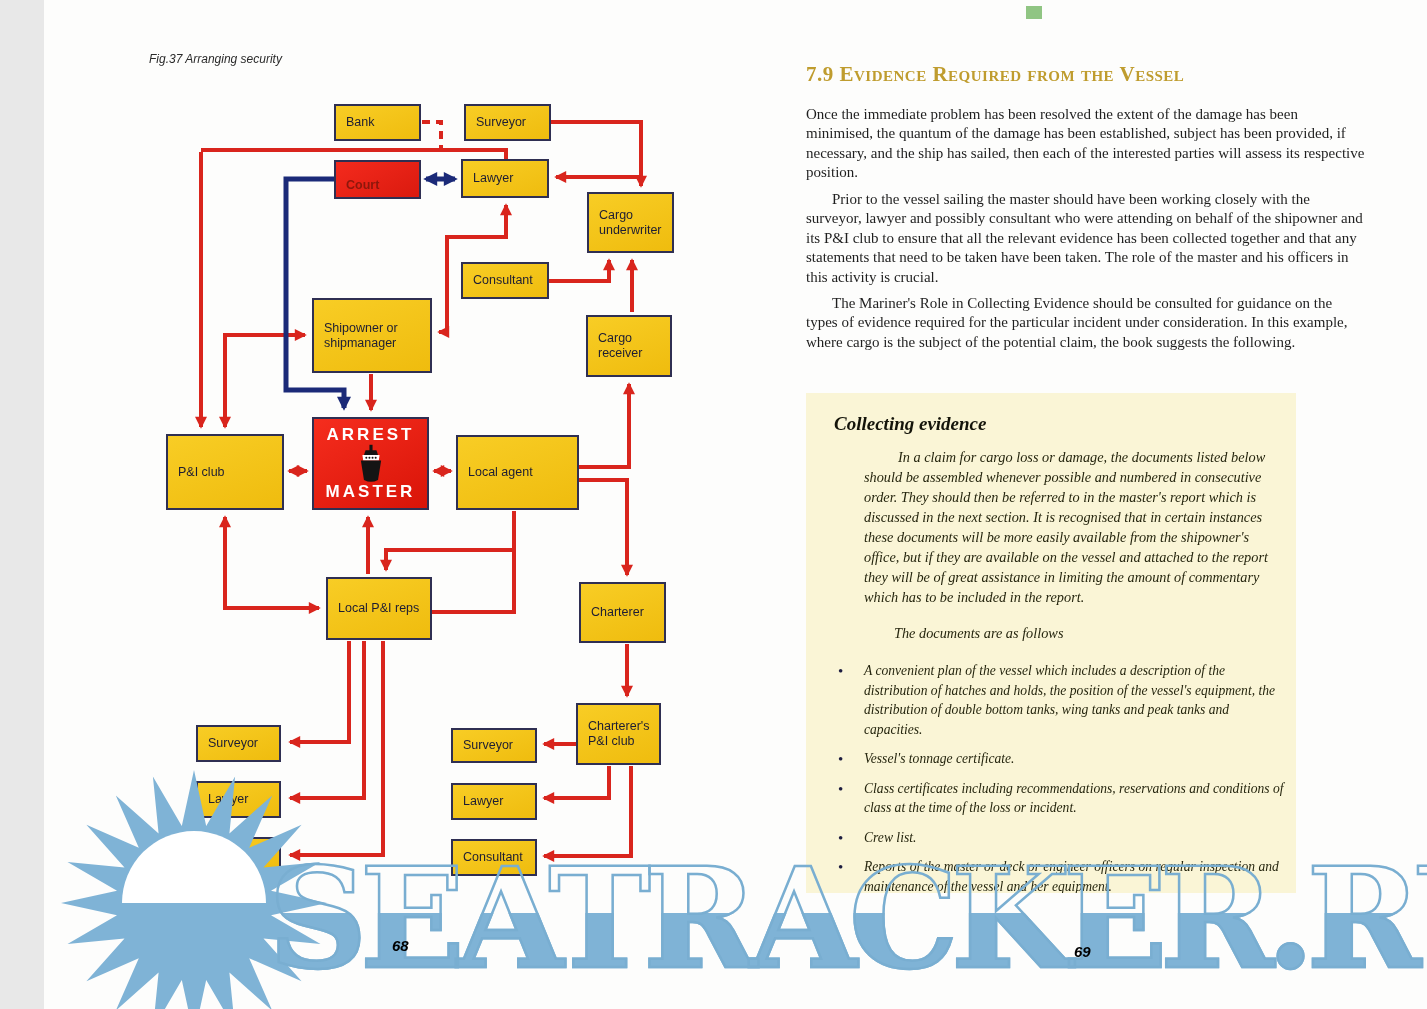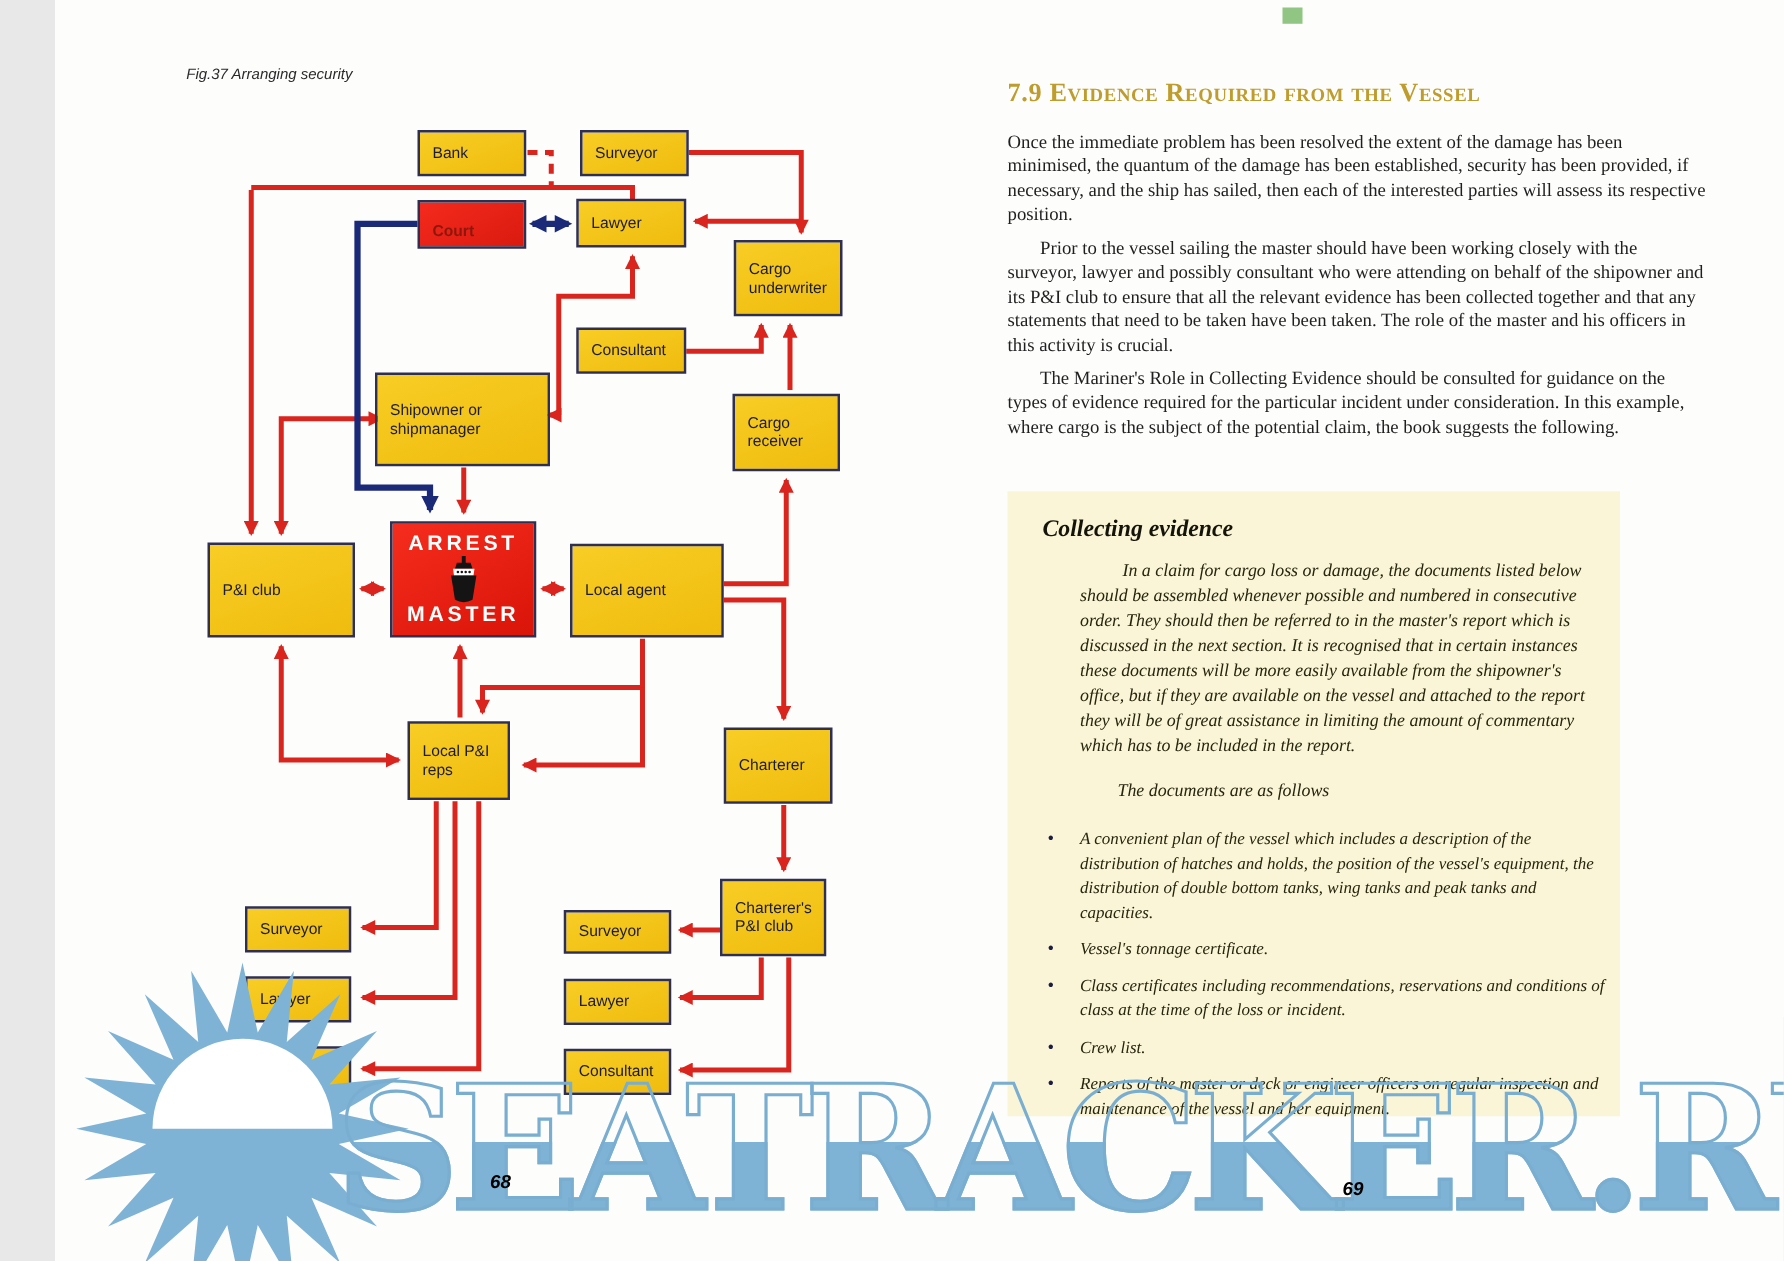--- a/index.html
+++ b/index.html
@@ -112,21 +112,21 @@
     </div>
   <div class="node" style="left:417px;top:159px;width:88px;height:39px">
       <span>Lawyer</span>
     </div>
   <div class="node" style="left:543px;top:192px;width:87px;height:61px">
       <span>Cargo underwriter</span>
     </div>
   <div class="node" style="left:417px;top:262px;width:88px;height:37px">
       <span>Consultant</span>
     </div>
-  <div class="node" style="left:256px;top:298px;width:140px;height:75px">
+  <div class="node" style="left:268px;top:298px;width:120px;height:75px">
       <span>Shipowner or shipmanager</span>
     </div>
   <div class="node" style="left:542px;top:315px;width:86px;height:62px">
       <span>Cargo receiver</span>
     </div>
   <div class="node arrest" style="left:268px;top:417px;width:117px;height:93px">
     <span class="arrest-word">ARREST</span>
     <svg width="44" height="40" viewBox="0 0 46 50">
       <path d="M21 1 h4 v10 h-4 z" fill="#141414"></path>
       <path d="M16 8 L30 8 L32 14 L14 14 Z" fill="#141414"></path>
@@ -140,21 +140,21 @@
     <span class="arrest-word">MASTER</span>
   </div>
 
   <div class="node" style="left:122px;top:434px;width:118px;height:76px">
       <span>P&amp;I club</span>
     </div>
 
   <div class="node" style="left:412px;top:435px;width:123px;height:75px">
       <span>Local agent</span>
     </div>
-  <div class="node" style="left:282px;top:577px;width:82px;height:63px">
+  <div class="node" style="left:282px;top:577px;width:106px;height:63px">
       <span>Local P&amp;I reps</span>
     </div>
   <div class="node" style="left:535px;top:582px;width:87px;height:61px">
       <span>Charterer</span>
     </div>
   <div class="node" style="left:532px;top:703px;width:85px;height:62px">
       <span>Charterer's P&amp;I club</span>
     </div>
   <div class="node" style="left:152px;top:725px;width:85px;height:37px">
       <span>Surveyor</span>
@@ -170,21 +170,21 @@
     </div>
   <div class="node" style="left:407px;top:783px;width:86px;height:37px">
       <span>Lawyer</span>
     </div>
   <div class="node" style="left:407px;top:839px;width:86px;height:37px">
       <span>Consultant</span>
     </div>
 
   <div class="green-mark"></div>
   <h1 class="rp-heading">7.9 Evidence Required from the Vessel</h1>
-  <p class="rp-para" style="left:762px;top:90px;">Once the immediate problem has been resolved the extent of the damage has been minimised, the quantum of the damage has been established, security has been provided, if necessary, and the ship has sailed, then each of the interested parties will assess its respective position.</p>
+  <p class="rp-para" style="left:762px;top:90px;">Once the immediate problem has been resolved the extent of the damage has been minimised, the quantum of the damage has been established, subject has been provided, if necessary, and the ship has sailed, then each of the interested parties will assess its respective position.</p>
   <p class="rp-para indent" style="left:762px;top:175px;">Prior to the vessel sailing the master should have been working closely with the surveyor, lawyer and possibly consultant who were attending on behalf of the shipowner and its P&amp;I club to ensure that all the relevant evidence has been collected together and that any statements that need to be taken have been taken. The role of the master and his officers in this activity is crucial.</p>
   <p class="rp-para indent" style="left:762px;top:279px;"><span class="it">The Mariner's Role in Collecting Evidence</span><span> should be consulted for guidance on the types of evidence required for the particular incident under consideration. In this example, where cargo is the subject of the potential claim, the book suggests the following.</span></p>
 
   <div class="panel">
     <div class="panel-title">Collecting evidence</div>
     <div class="panel-intro">In a claim for cargo loss or damage, the documents listed below should be assembled whenever possible and numbered in consecutive order. They should then be referred to in the master's report which is discussed in the next section. It is recognised that in certain instances these documents will be more easily available from the shipowner's office, but if they are available on the vessel and attached to the report they will be of great assistance in limiting the amount of commentary which has to be included in the report.</div>
     <div class="panel-lead">The documents are as follows</div>
     <div class="panel-list">
       <div class="li"><span class="dot">•</span><span>A convenient plan of the vessel which includes a description of the distribution of hatches and holds, the position of the vessel's equipment, the distribution of double bottom tanks, wing tanks and peak tanks and capacities.</span></div>
       <div class="li"><span class="dot">•</span><span>Vessel's tonnage certificate.</span></div>

